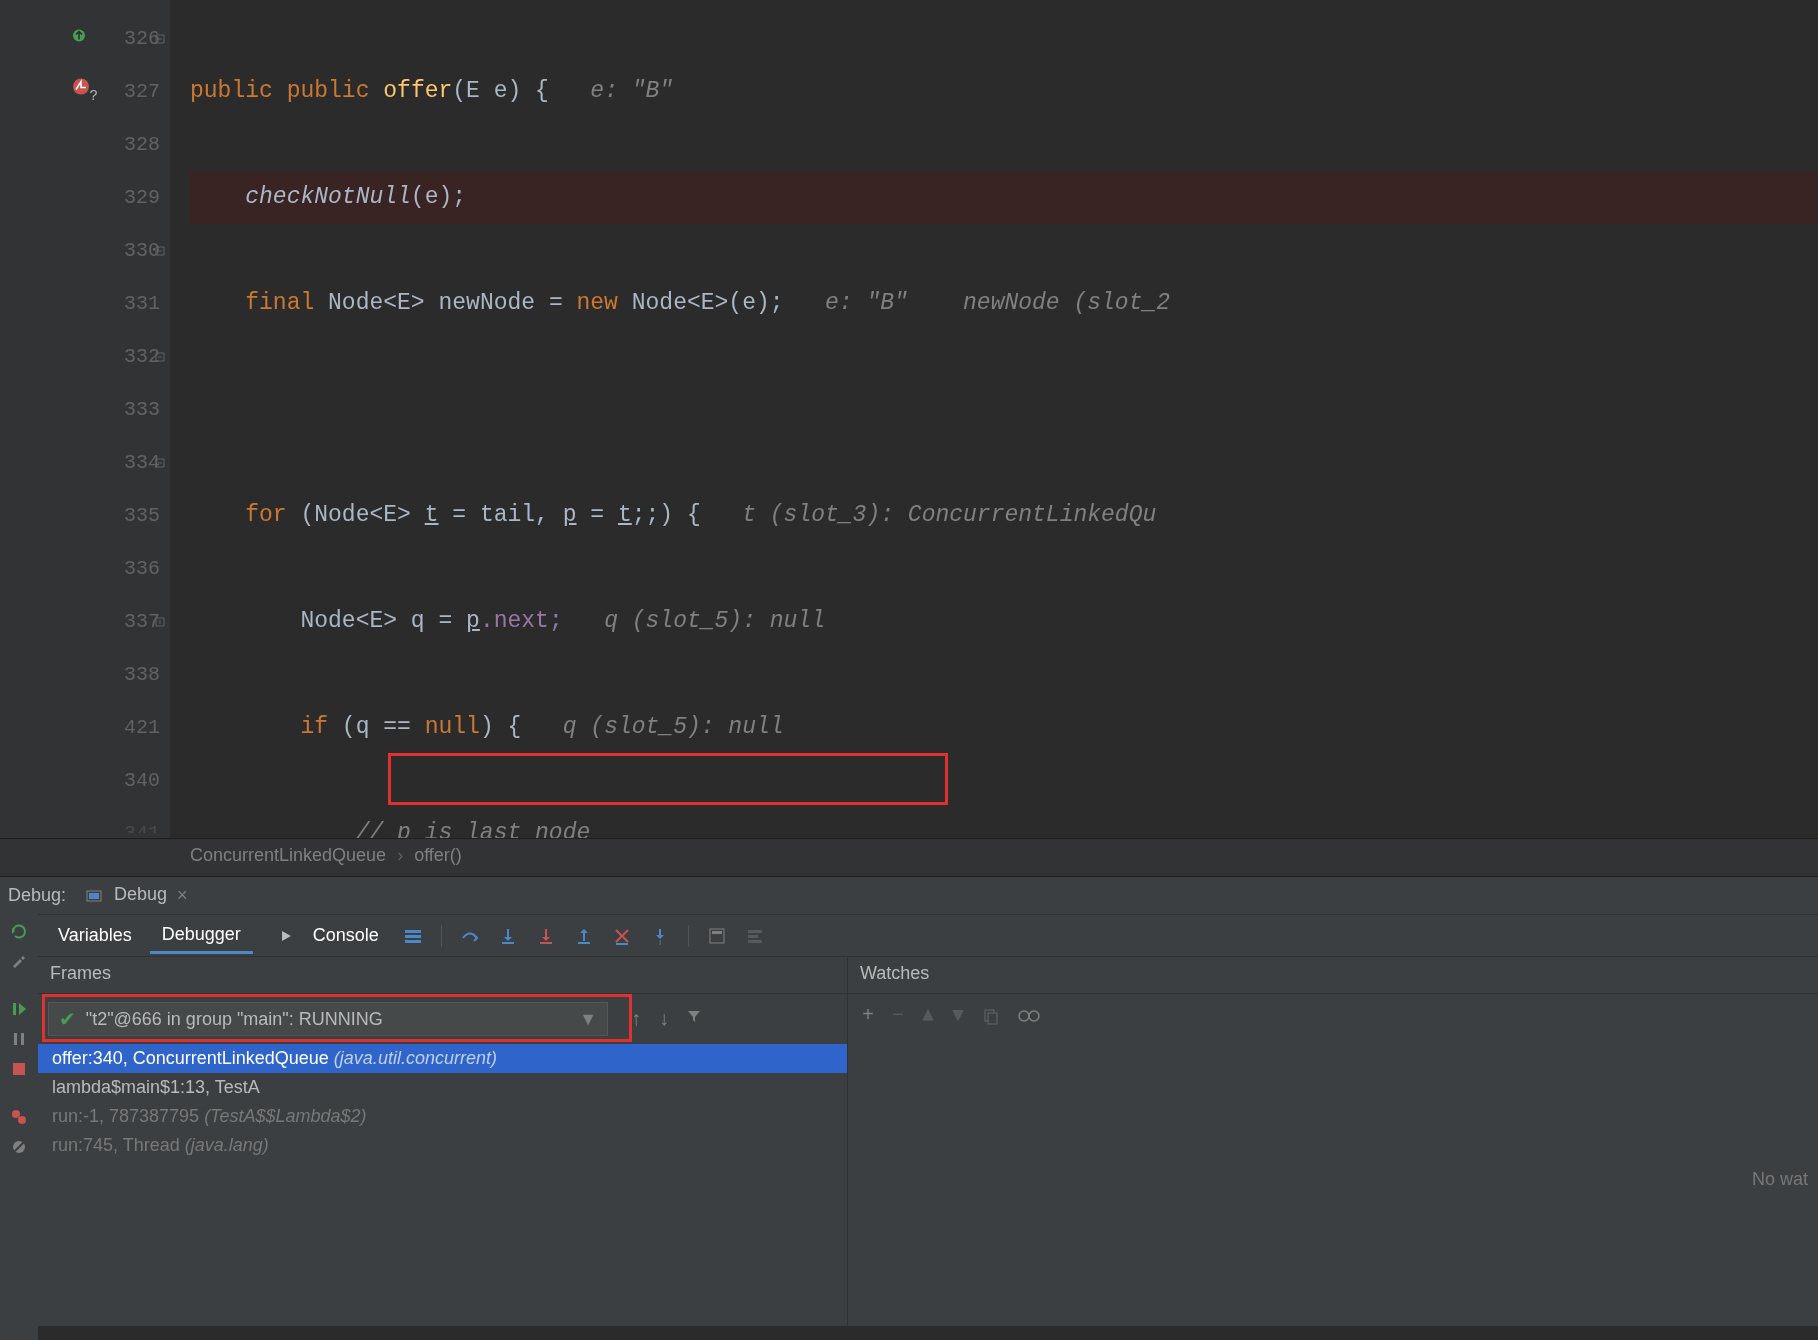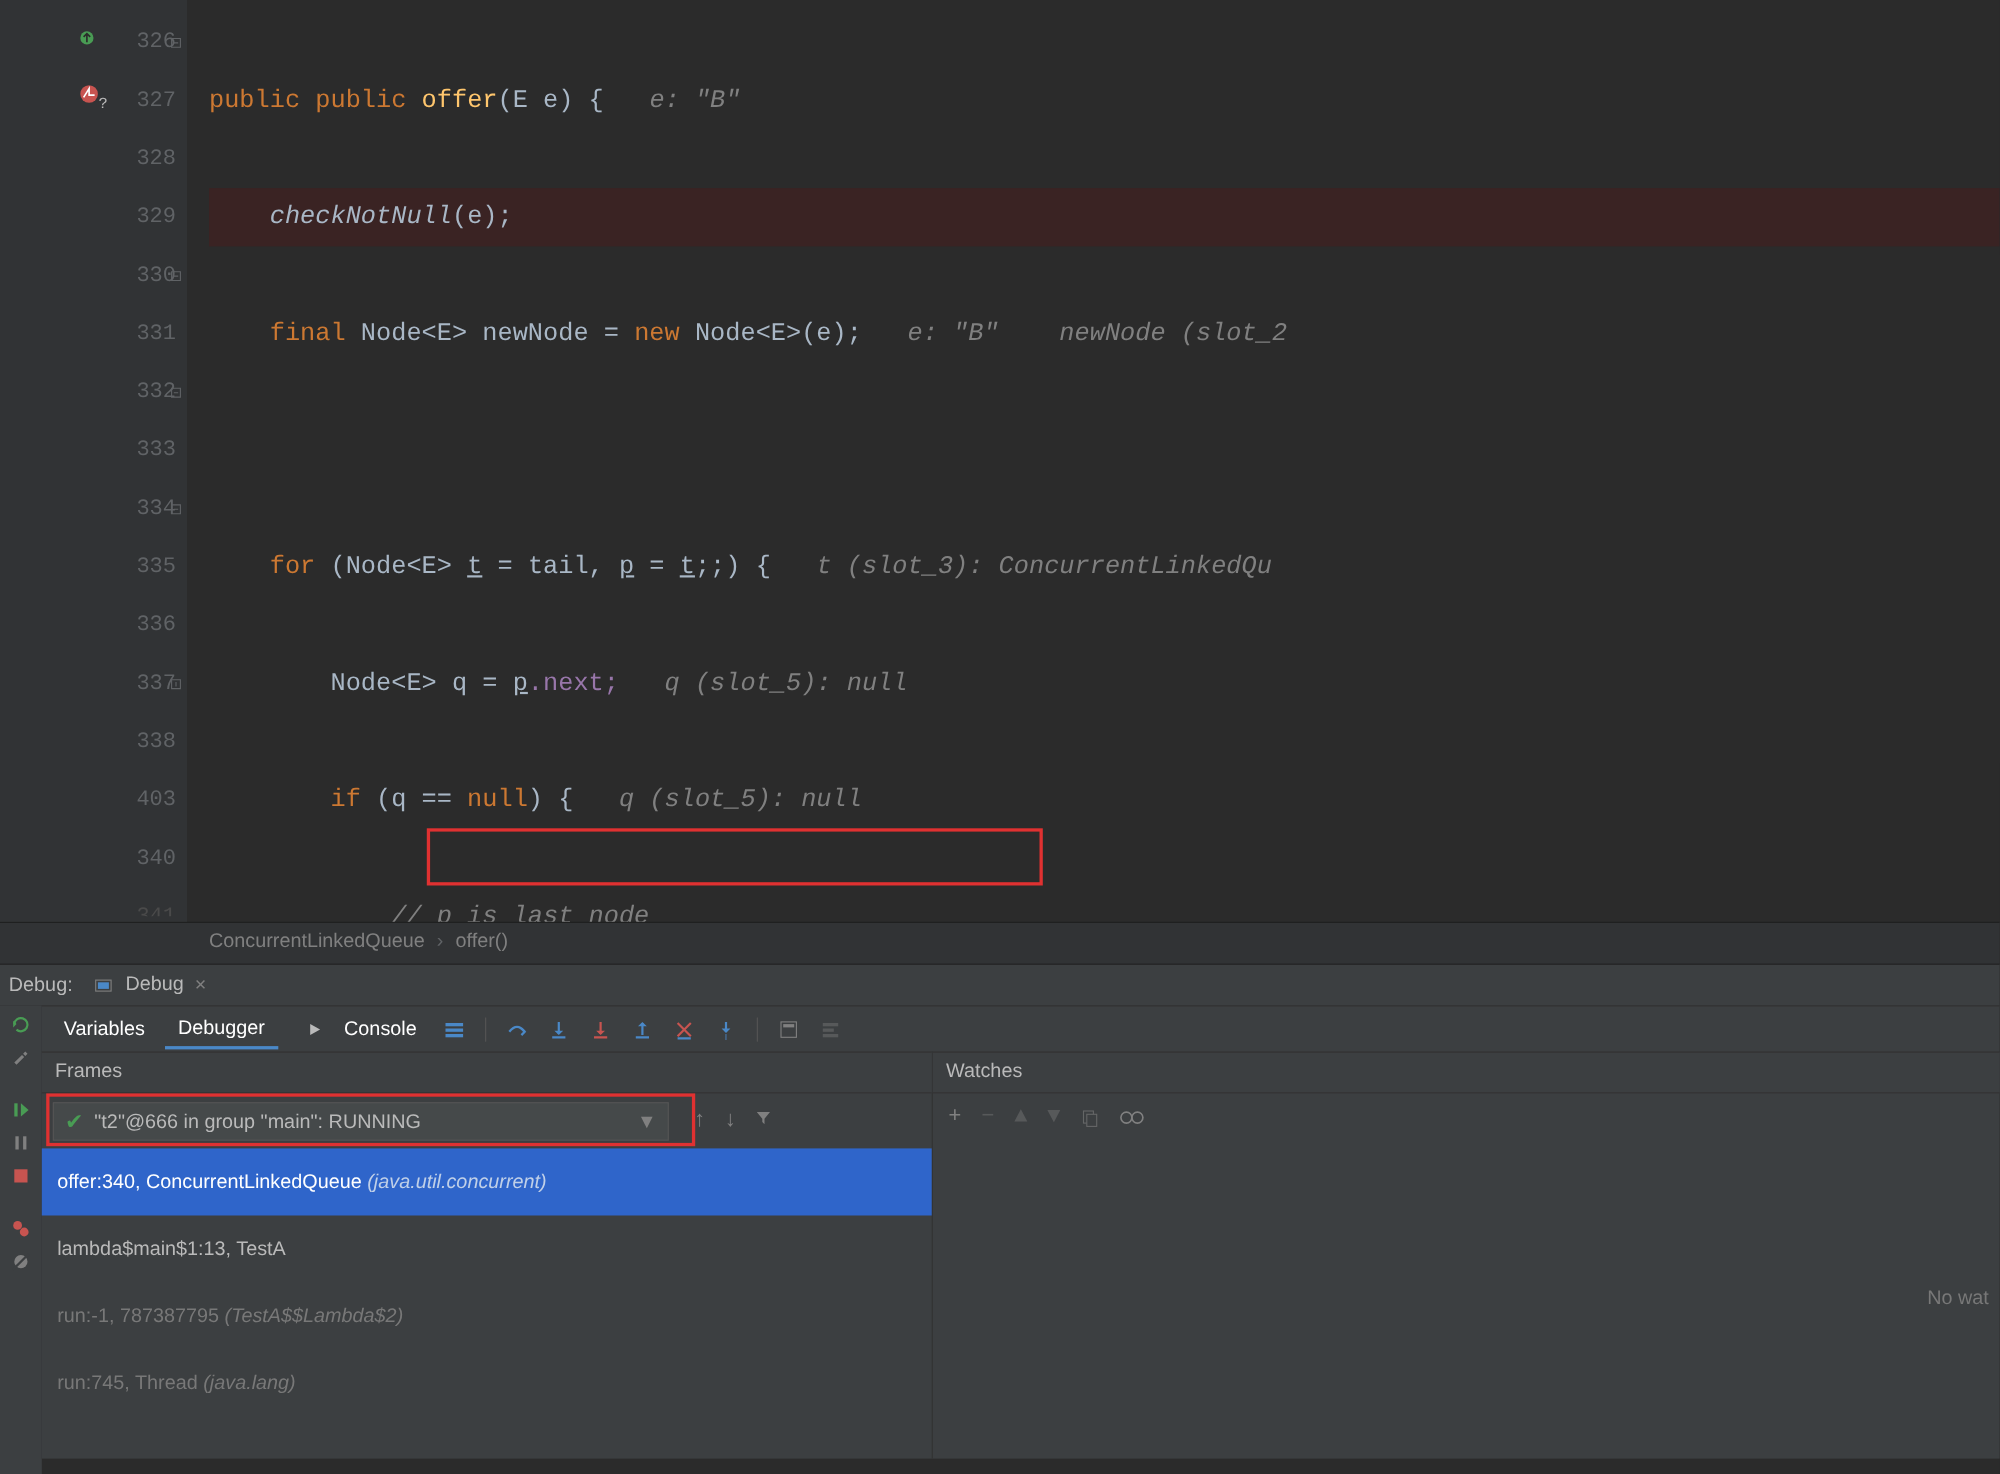--- a/index.html
+++ b/index.html
@@ -133,21 +133,21 @@
   padding: 4px 10px;
   font-family: 'Segoe UI', sans-serif;
   font-size: 18px;
   color: #bababa;
   width: 560px;
 }
 .thread-selector .check { color: #499c54; margin-right: 10px; font-size: 20px; }
 .thread-selector .dd { margin-left: auto; color: #808080; }
 .nav-icons { display: flex; gap: 16px; margin-left: 12px; color: #808080; }
 .frame-list { font-family: 'Segoe UI', sans-serif; font-size: 18px; }
-.frame-item { padding: 20px 14px; color: #bababa; }
+.frame-item { padding: 4px 14px; color: #bababa; }
 .frame-item.selected { background: #2f65ca; color: #ffffff; }
 .frame-item.dim { color: #787878; }
 .frame-item .pkg { font-style: italic; color: #787878; }
 .frame-item.selected .pkg { color: #c0d0e8; }
 .watches-toolbar { display: flex; align-items: center; gap: 18px; padding: 10px 14px; color: #808080; font-size: 20px; }
 .nowatch { position: absolute; right: 10px; bottom: 136px; color: #787878; font-family: 'Segoe UI', sans-serif; font-size: 18px; }
 .green-arrow { color: #499c54; }
 .ln-partial { height: 26px; overflow: hidden; }
 </style>
 </head>
@@ -192,21 +192,21 @@
           </svg>
         </span></div>
     <div class="gutter-line"><span>335</span></div>
     <div class="gutter-line"><span>336</span></div>
     <div class="gutter-line"><span>337</span><span class="fold-col">
           <svg class="fold-marker" viewBox="0 0 12 12">
             <path d="M2 2 H10 V10 H2 Z M6 4 V8" stroke="#606366" fill="none"></path>
           </svg>
         </span></div>
     <div class="gutter-line"><span>338</span></div>
-    <div class="gutter-line"><span>403</span></div>
+    <div class="gutter-line"><span>421</span></div>
     <div class="gutter-line"><span>340</span></div>
     <div class="gutter-line ln-partial"><span style="color:#4a4a4a">341</span></div>
   </div>
 
   <div class="code-area">
 <div class="code-line"><span class="kw">public</span> <span class="kw">public</span> <span class="method">offer</span><span class="ident">(E e) {</span>   <span class="comment">e: "B"</span></div>
 <div class="code-line bp">    <span class="ident" style="font-style:italic">checkNotNull</span><span class="ident">(e);</span></div>
 <div class="code-line">    <span class="kw">final</span> <span class="ident">Node&lt;E&gt;</span><span class="ident"> newNode = </span><span class="kw">new</span><span class="ident"> Node&lt;E&gt;(e);</span>   <span class="comment">e: "B"</span>    <span class="comment">newNode (slot_2</span></div>
 <div class="code-line"></div>
 <div class="code-line">    <span class="kw">for</span><span class="ident"> (Node&lt;E&gt; </span><span class="ident underline">t</span><span class="ident"> = tail, </span><span class="ident underline">p</span><span class="ident"> = </span><span class="ident underline">t</span><span class="ident">;;) {</span>   <span class="comment">t (slot_3): ConcurrentLinkedQu</span></div>

